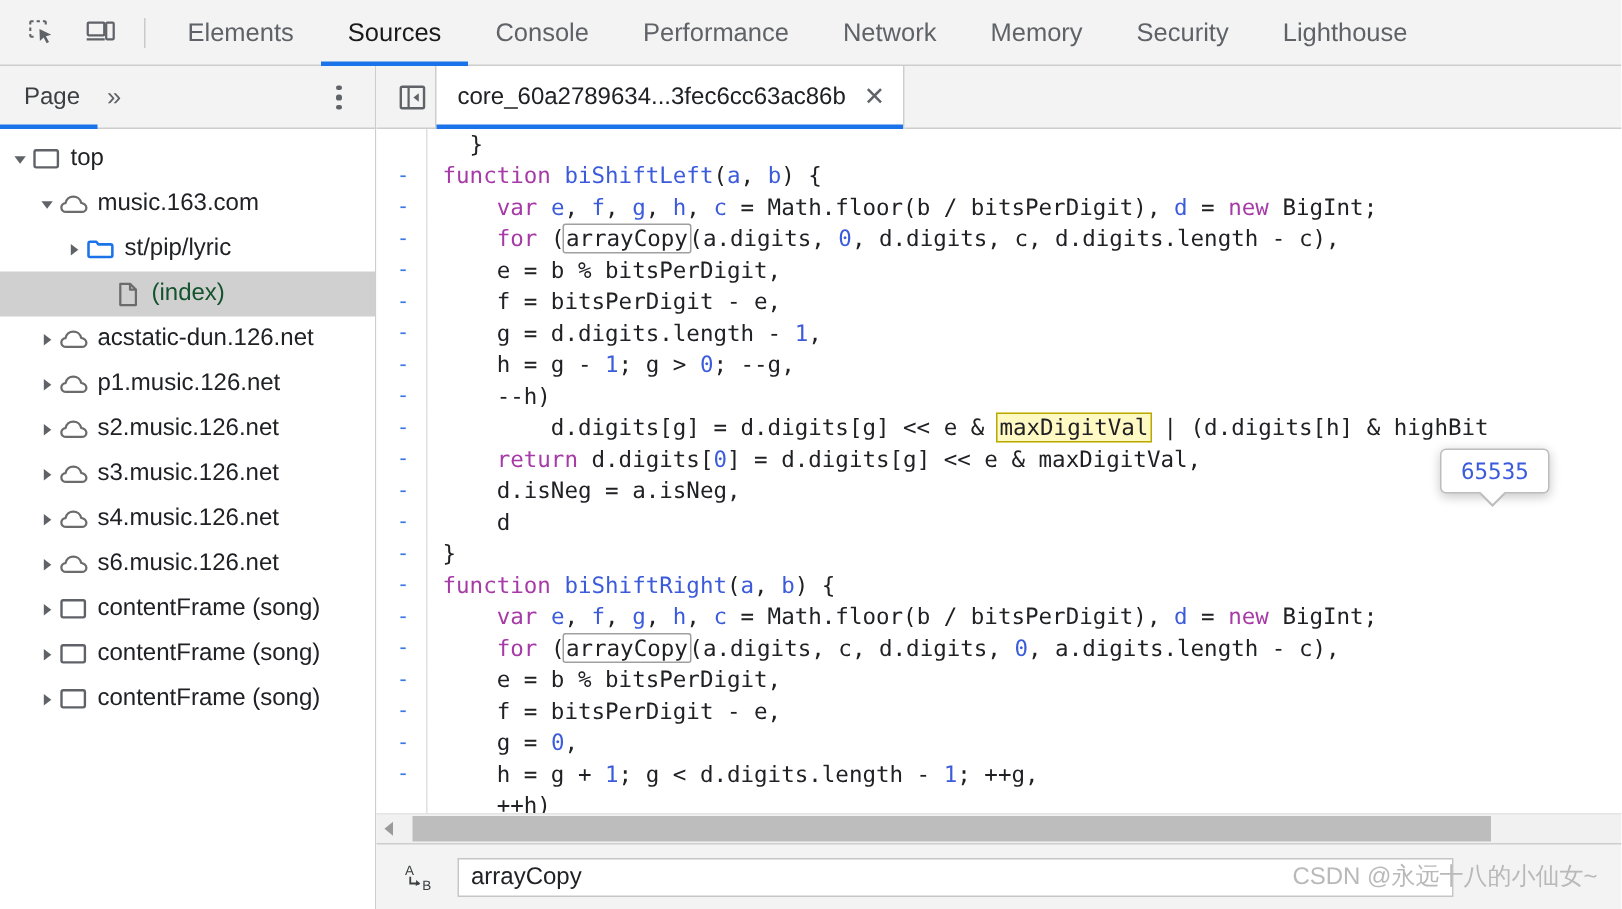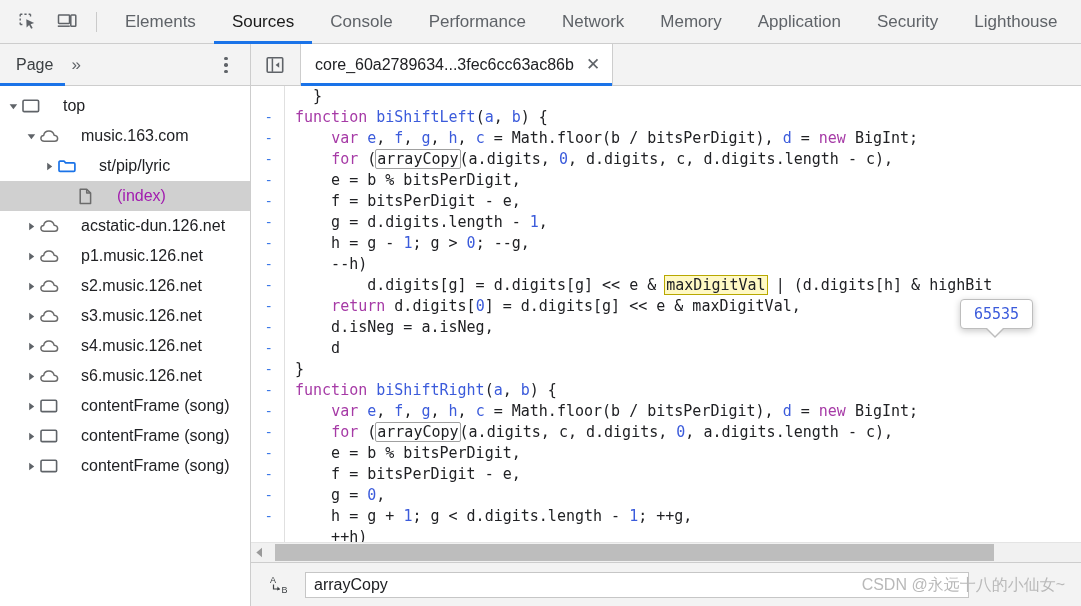--- a/index.html
+++ b/index.html
@@ -76,40 +76,40 @@
     display: flex; align-items: center; height: 30px;
     font-size: 16px; color: #202124; cursor: pointer; white-space: nowrap;
   }
   .tree-row.selected { background: #d0d0d0; }
   .tw {
     width: 13px; flex: none; display: flex; align-items: center;
     justify-content: center; color: #5f6368; font-size: 9px;
   }
   .tw.spacer { visibility: hidden; }
   .tico { width: 22px; flex: none; display:flex; align-items:center; justify-content:center; }
-  .tlabel { padding-left: 5px; margin-left: 16px; }
-  .tree-row.dim .tlabel { color: #a21caf; }
+  .tlabel { padding-left: 5px; }
+  .tree-row.dim .tlabel { color: #14532d; }
 
   
   .editor-area {
     position: absolute; top: 44px; left: 251px; right: 0; bottom: 0;
     background: #ffffff; display: flex; flex-direction: column;
   }
   .editor-tabbar {
     height: 42px; background: #f3f3f3; border-bottom: 1px solid #cdcdcd;
     display: flex; align-items: center; flex: none; position: relative;
   }
   .nav-toggle {
     width: 30px; height: 42px; display: flex; align-items: center;
     justify-content: center; cursor: pointer; margin-left: 9px;
   }
   .etab {
     display: flex; align-items: center; height: 42px; padding: 0 12px 0 14px;
     background: #ffffff; font-size: 16px; color: #202124;
-    position: relative; cursor: pointer; margin-left: 10px;
+    position: relative; cursor: pointer; 
     border-left: 1px solid #cdcdcd; border-right: 1px solid #cdcdcd;
   }
   .etab::after {
     content: ""; position: absolute; left: 0; right: 0; bottom: 0;
     height: 3px; background: #1a73e8;
   }
   .etab-close {
     margin-left: 12px; font-size: 17px; color: #5f6368; line-height: 1;
     cursor: pointer;
   }
@@ -224,21 +224,20 @@
       </svg>
     </div>
     <div class="tb-sep"></div>
     <div class="tabs">
       <div class="tab">Elements</div>
       <div class="tab active">Sources</div>
       <div class="tab">Console</div>
       <div class="tab">Performance</div>
       <div class="tab">Network</div>
       <div class="tab">Memory</div>
-      <div class="tab">Application</div>
       <div class="tab">Security</div>
       <div class="tab">Lighthouse</div>
     </div>
   </div>
 
   <div class="left-panel">
     <div class="panel-head">
       <div class="panel-tab active">
         <span>Page</span>
       </div>

